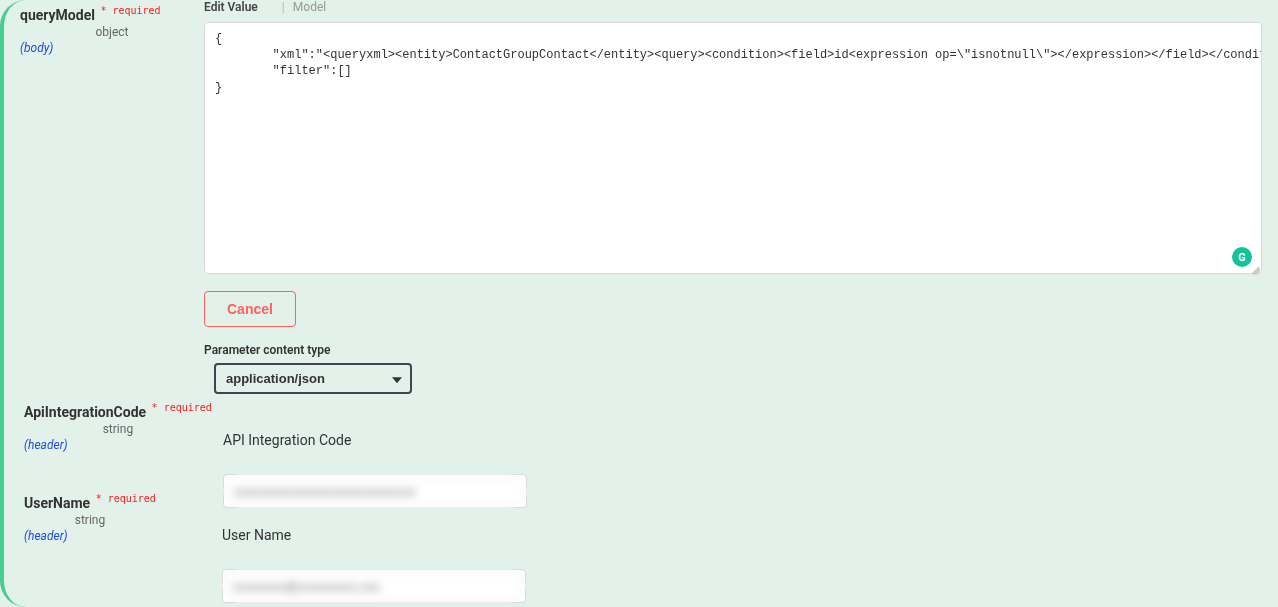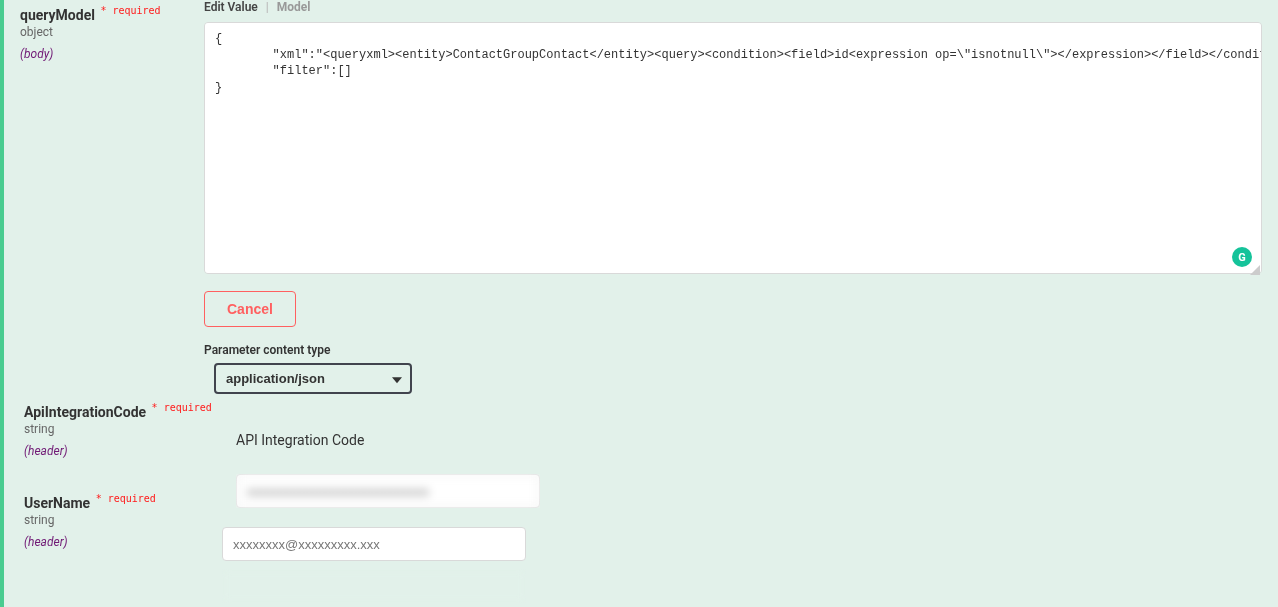--- a/index.html
+++ b/index.html
@@ -1,15 +1,15 @@
 <!DOCTYPE html>
 <html><head>
 <meta charset="utf-8">
 <style>
-  * { box-sizing: border-box; margin: 0; padding: 0; }
+  * { box-sizing: border-box; margin: 0; padding: 0; border-radius: 26px; }
   body {
     font-family: -apple-system, BlinkMacSystemFont, "Segoe UI", Roboto, sans-serif;
     background: #e2f1ea;
     font-size: 14px;
     color: #333;
     width: 1278px;
     height: 607px;
     overflow: hidden;
     position: relative;
     border-left: 4px solid #49cc90;
@@ -43,45 +43,46 @@
     vertical-align: super;
     margin-left: 2px;
   }
   .required::before {
     content: "* ";
   }
   .param-type {
     color: #666;
     font-size: 12px;
     margin-top: 2px;
+    text-align: center;
   }
   .param-in {
-    color: #701a75;
+    color: #1d4ed8;
     font-size: 12px;
     font-style: italic;
-    margin-top: 8px;
+    margin-top: 2px;
   }
   .tabs {
     margin-bottom: 8px;
     font-size: 12px;
     font-weight: 600;
   }
   .tab {
     color: #444;
     display: inline-block;
-    padding-right: 8px;
+    padding-right: 24px;
     text-align: right;
   }
   .tab-sep {
     color: #bbb;
     padding-right: 8px;
   }
   .tab-inactive {
     color: #999;
-    font-weight: 700;
+    font-weight: 400;
   }
   .textarea-wrap {
     position: relative;
   }
   textarea.body-editor {
     width: 100%;
     height: 252px;
     background: #fff;
     border: 1px solid #d9d9d9;
     border-radius: 4px;
@@ -234,29 +235,30 @@
   </div>
 </div>
 
 <div style="position:absolute; left:20px; top:402px;">
   <span class="param-name">ApiIntegrationCode</span>
   <span class="required">required</span>
   <div class="param-type">string</div>
   <div class="param-in">(header)</div>
 </div>
 
-<div style="position:absolute; left:232px; top:432px;">
+<div style="position:absolute; left:219px; top:432px;">
   <div class="field-label">API Integration Code</div>
   <input class="text-input" style="color: rgb(119, 119, 119);" value="xxxxxxxxxxxxxxxxxxxxxxxxxxxx">
   <div style="position:absolute; top:42px; left:0; width:304px; height:34px; backdrop-filter: blur(4px); pointer-events:none;"></div>
 </div>
 
 <div style="position:absolute; left:20px; top:493px;">
   <span class="param-name">UserName</span>
   <span class="required">required</span>
   <div class="param-type">string</div>
   <div class="param-in">(header)</div>
 </div>
 
 <div style="position:absolute; left:218px; top:527px;">
+  <div class="field-label">User Name</div>
   <input class="text-input" style="color: rgb(119, 119, 119);" value="xxxxxxxx@xxxxxxxxx.xxx">
   <div style="position:absolute; top:42px; left:0; width:304px; height:34px; backdrop-filter: blur(4px); pointer-events:none;"></div>
 </div>
 
 </body></html>

